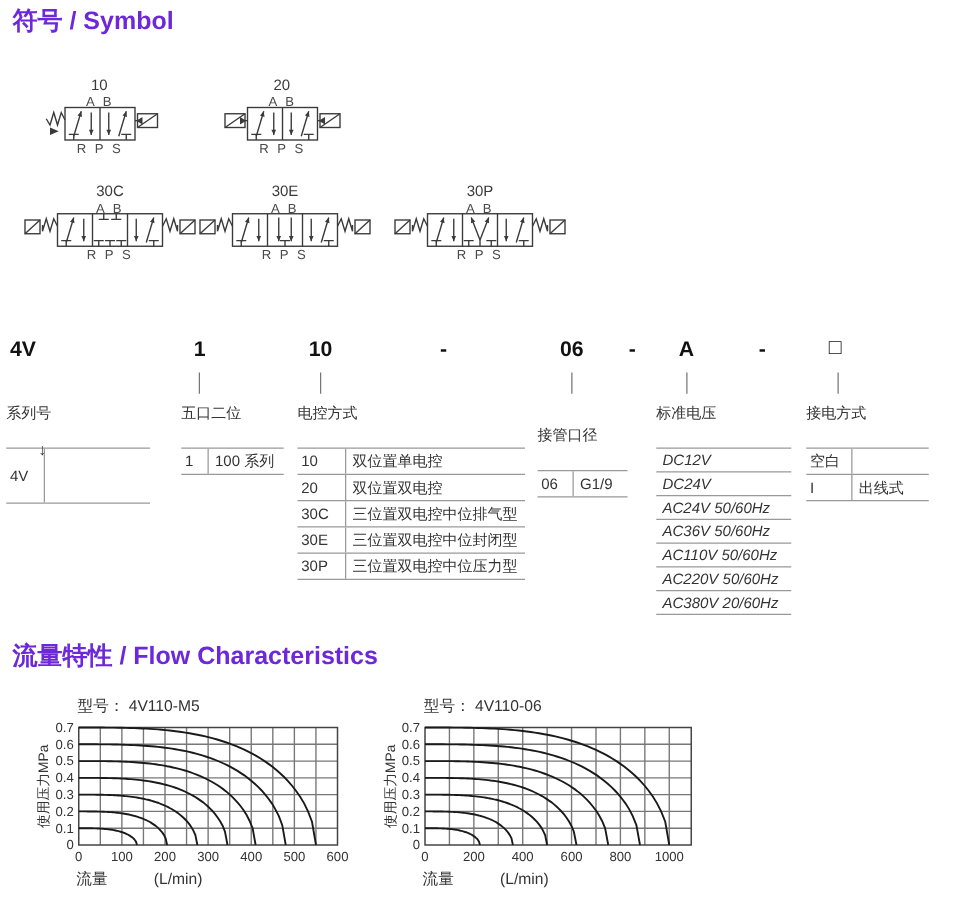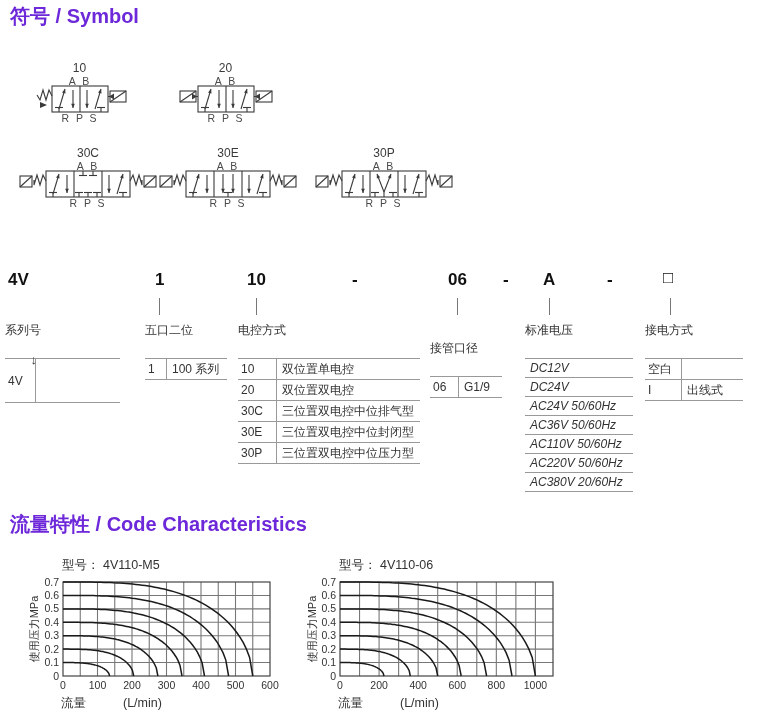--- a/index.html
+++ b/index.html
@@ -307,21 +307,21 @@
         <div class="orow">
           <div class="ocode">空白</div>
         </div>
         <div class="orow">
           <div class="ocode">I</div>
           <div class="odesc">出线式</div>
         </div>
       </div>
   </div>
 
-  <div class="h" style="left:10px;top:511px">流量特性 / Code Characteristics</div>
+  <div class="h" style="left:10px;top:511px">流量特性 / Flow Characteristics</div>
 
   <div class="chart" style="left:28px;top:556px">
     <svg id="chart0" width="258" height="170">
         <text x="34" y="13" font-size="12.5" text-anchor="start" font-family="&quot;Liberation Sans&quot;,&quot;DejaVu Sans&quot;,sans-serif">型号： 4V110-M5</text>
         <line x1="52.25" y1="26" x2="52.25" y2="120" stroke="#777" stroke-width="1.1"></line>
         <line x1="69.5" y1="26" x2="69.5" y2="120" stroke="#777" stroke-width="1.1"></line>
         <line x1="86.75" y1="26" x2="86.75" y2="120" stroke="#777" stroke-width="1.1"></line>
         <line x1="104" y1="26" x2="104" y2="120" stroke="#777" stroke-width="1.1"></line>
         <line x1="121.25" y1="26" x2="121.25" y2="120" stroke="#777" stroke-width="1.1"></line>
         <line x1="138.5" y1="26" x2="138.5" y2="120" stroke="#777" stroke-width="1.1"></line>

